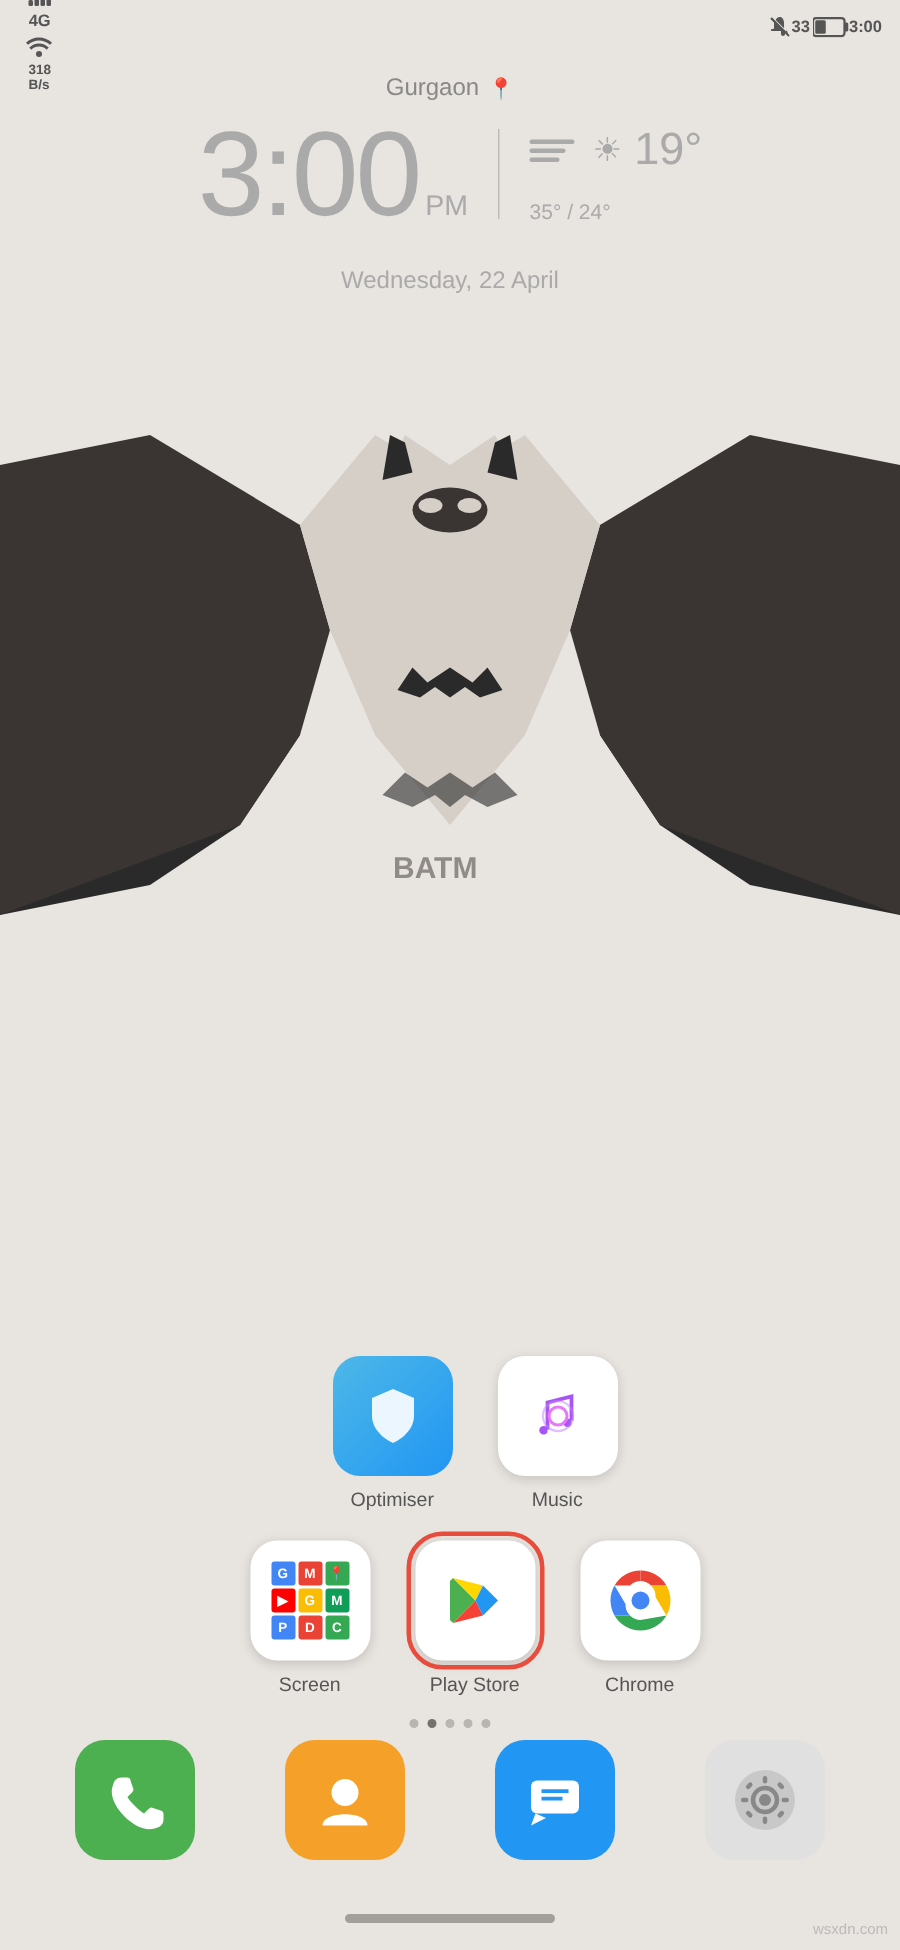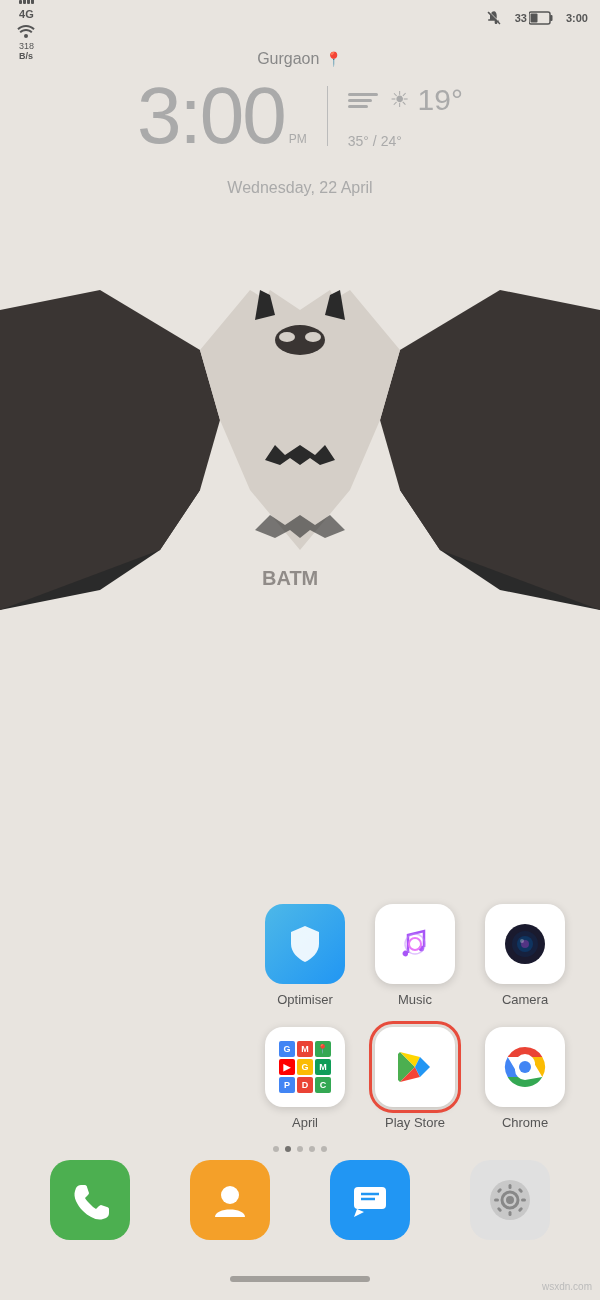--- a/index.html
+++ b/index.html
@@ -30,21 +30,21 @@
     .status-left {
       display: flex;
       align-items: center;
       gap: 4px;
       flex-direction: column;
     }
 
     .status-right {
       display: flex;
       align-items: center;
-      gap: 13px;
+      gap: 0;
     }
 
     .status-text {
       font-size: 11px;
       color: #555;
       font-weight: 600;
     }
 
     .signal-icon {
       display: flex;
@@ -102,21 +102,21 @@
 
     .time-main {
       font-size: 80px;
       color: #aaa;
       font-weight: 200;
       letter-spacing: -2px;
       line-height: 1;
     }
 
     .time-pm {
-      font-size: 12px;
+      font-size: 19px;
       color: #aaa;
       font-weight: 300;
     }
 
     .divider-line {
       width: 1px;
       height: 60px;
       background: #bbb;
     }
 
@@ -169,21 +169,21 @@
     
     .app-grid-container {
       position: absolute;
       bottom: 150px;
       left: 0;
       right: 0;
     }
 
     .app-row {
       display: flex;
-      justify-content: flex-end;
+      justify-content: center;
       padding: 0 20px;
       margin-bottom: 20px;
       margin-left: 33px;
     }
 
     .app-item {
       display: flex;
       flex-direction: column;
       align-items: center;
       width: 110px;
@@ -344,21 +344,21 @@
       <div class="signal-bar" style="height:13px"></div>
     </div>
     <span class="status-text">4G</span>
 
     <svg width="18" height="14" viewBox="0 0 18 14">
       <path d="M9 3C11.8 3 14.4 4.1 16.3 5.9L17.7 4.5C15.4 2.3 12.4 1 9 1C5.6 1 2.6 2.3 0.3 4.5L1.7 5.9C3.6 4.1 6.2 3 9 3Z" fill="#555"></path>
       <path d="M9 7C11 7 12.8 7.8 14.1 9.1L15.5 7.7C13.8 6.1 11.5 5 9 5C6.5 5 4.2 6.1 2.5 7.7L3.9 9.1C5.2 7.8 7 7 9 7Z" fill="#555"></path>
       <circle cx="9" cy="12" r="2" fill="#555"></circle>
     </svg>
     <div style="display:flex;flex-direction:column;line-height:1.1">
-      <span style="font-size:9px;color:#555;font-weight:400">318</span>
+      <span style="font-size:9px;color:#555;font-weight:700">318</span>
       <span style="font-size:9px;color:#555;font-weight:600">B/s</span>
     </div>
   </div>
   <div class="status-right">
 
     <svg width="16" height="16" viewBox="0 0 24 24">
       <path d="M20 18.69L7.84 6.53 4.27 2.96 3 4.27l3 3V13c0 .55-.45 1-1 1H4c-.55 0-1 .45-1 1s.45 1 1 1h9v3c0 1.1.9 2 2 2s2-.9 2-2v-3h1c.55 0 1-.45 1-1 0-.34-.17-.63-.43-.82L20 18.69zM12 2c-1.96 0-3.6 1.22-4.27 2.95l8.32 8.32V8c0-3.31-1.79-6-4.05-6z" fill="#555"></path>
       <line x1="3" y1="3" x2="21" y2="21" stroke="#555" stroke-width="2"></line>
     </svg>
 
@@ -451,52 +451,39 @@
           <path d="M18 35 C18 37 16 38 14 37 C12 36 12 33 14 32 C16 31 18 32 18 34 Z" fill="#a855f7"></path>
           <path d="M18 34 L18 16 L34 12 L34 28" stroke="#a855f7" stroke-width="2.5" fill="none"></path>
           <path d="M34 30 C34 32 32 33 30 32 C28 31 28 28 30 27 C32 26 34 27 34 29 Z" fill="#a855f7"></path>
           <circle cx="25" cy="25" r="6" fill="none" stroke="#e879f9" stroke-width="2"></circle>
           <circle cx="25" cy="25" r="10" fill="none" stroke="#c084fc" stroke-width="1.5" opacity="0.5"></circle>
         </svg>
       </div>
       <span class="app-label">Music</span>
     </div>
 
-    <div class="app-item">
-      <div class="app-icon icon-camera">
-        <svg width="50" height="50" viewBox="0 0 50 50">
-          <circle cx="25" cy="25" r="24" fill="white"></circle>
-          <circle cx="25" cy="25" r="20" fill="#1a1a2e"></circle>
-          <circle cx="25" cy="25" r="13" fill="#16213e"></circle>
-          <circle cx="25" cy="25" r="8" fill="#0f3460"></circle>
-          <circle cx="25" cy="25" r="4" fill="#533483"></circle>
-          <circle cx="22" cy="22" r="2" fill="white" opacity="0.3"></circle>
-        </svg>
-      </div>
-      <span class="app-label">Camera</span>
-    </div>
   </div>
 
   <div class="app-row">
 
     <div class="app-item">
       <div class="app-icon icon-google">
         <div class="google-grid">
           <div class="google-sub-icon" style="background:#4285F4;color:white">G</div>
           <div class="google-sub-icon" style="background:#EA4335;color:white">M</div>
           <div class="google-sub-icon" style="background:#34A853;color:white">📍</div>
           <div class="google-sub-icon" style="background:#FF0000;color:white">▶</div>
           <div class="google-sub-icon" style="background:#FBBC04;color:white">G</div>
           <div class="google-sub-icon" style="background:#0F9D58;color:white">M</div>
           <div class="google-sub-icon" style="background:#4285F4;color:white">P</div>
           <div class="google-sub-icon" style="background:#EA4335;color:white">D</div>
           <div class="google-sub-icon" style="background:#34A853;color:white">C</div>
         </div>
       </div>
-      <span class="app-label">April</span>
+      <span class="app-label">Screen</span>
     </div>
 
     <div class="app-item">
       <div class="app-icon icon-playstore highlighted">
         <svg width="46" height="46" viewBox="0 0 46 46">
           <path d="M8 8 L38 23 L8 38 Z" fill="none"></path>
           <path d="M8 8 L23 23 L8 38 L6 36 L6 10 Z" fill="#4CAF50"></path>
           <path d="M8 8 L28 13 L23 23 Z" fill="#FFD600"></path>
           <path d="M8 38 L28 33 L23 23 Z" fill="#F44336"></path>
           <path d="M28 13 L38 23 L28 33 L23 23 Z" fill="#2196F3"></path>

